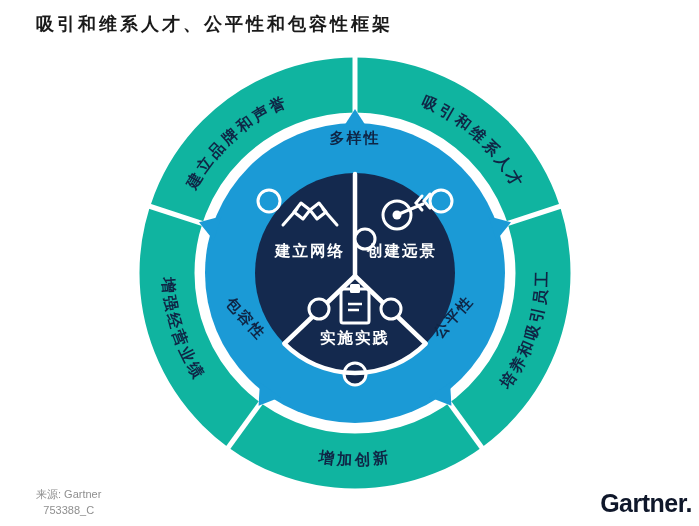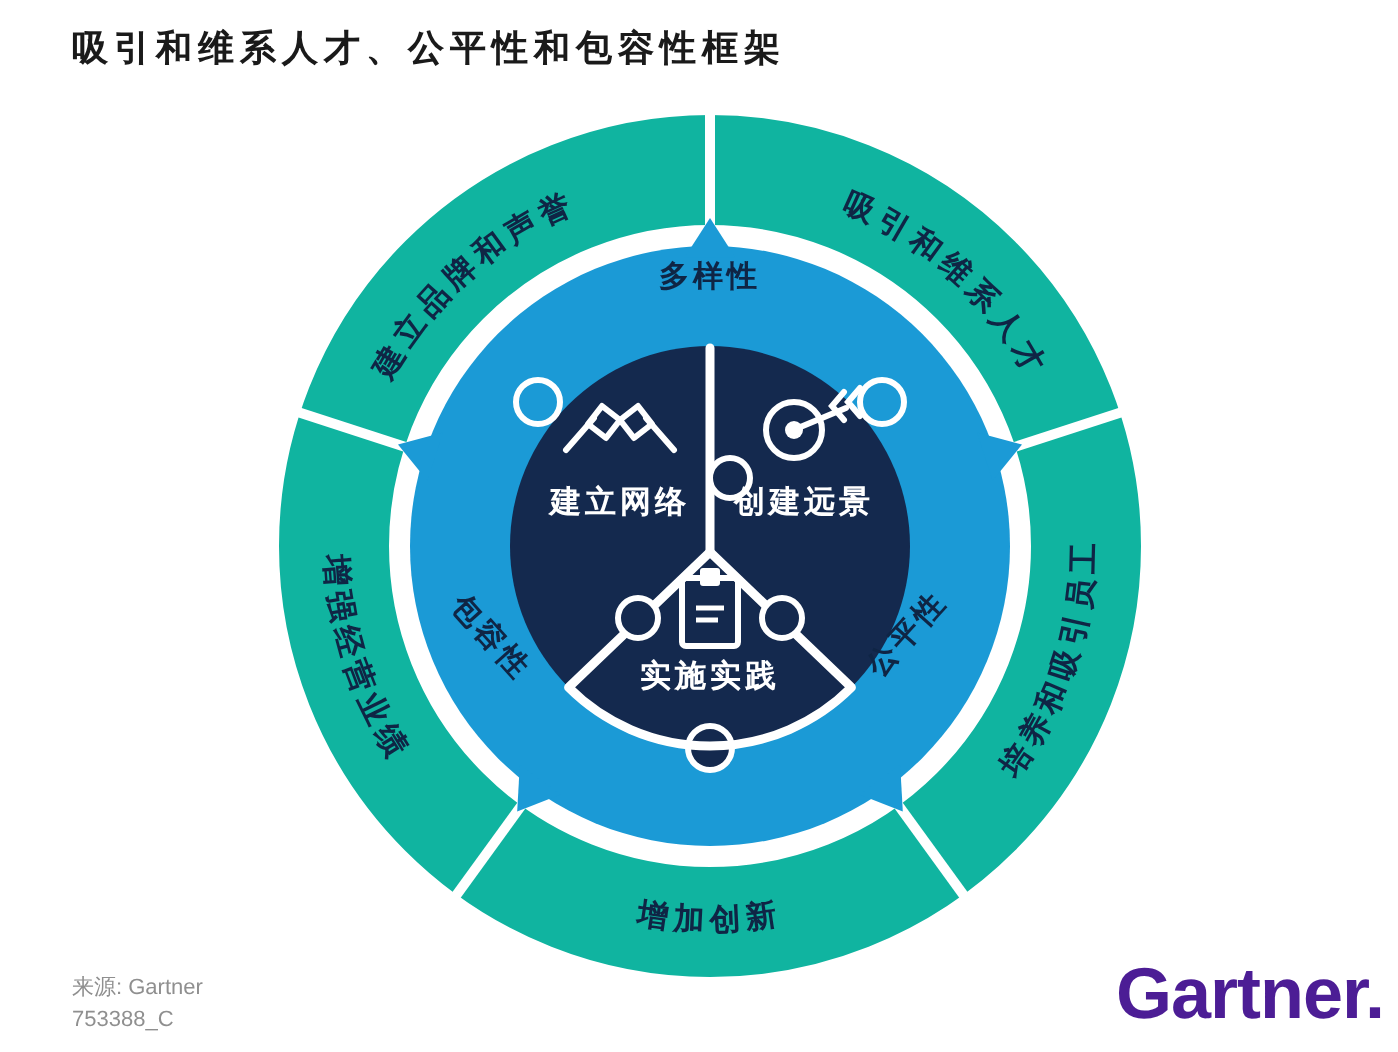--- a/index.html
+++ b/index.html
@@ -8,23 +8,23 @@
     font-family:"Liberation Sans", sans-serif;overflow:hidden;
   }
   .title{
     position:absolute;left:36px;top:12px;font-size:18px;font-weight:700;
     color:#1a1a1a;letter-spacing:3px;
   }
   .wheel{position:absolute;left:125px;top:43px;}
   .ring-label{font-size:15.5px;font-weight:700;fill:#0f2545;letter-spacing:3px;}
   .mid-label{font-size:15px;font-weight:700;fill:#0f2545;letter-spacing:2px;}
   .core-label{font-size:15.5px;font-weight:700;fill:#ffffff;letter-spacing:2px;}
-  .footer{position:absolute;left:36px;bottom:8px;color:#8f8f8f;font-size:11px;line-height:16px;}
+  .footer{position:absolute;left:36px;bottom:8px;color:#8f8f8f;font-size:11px;line-height:16px;text-align:center;}
   .logo{
-    position:absolute;right:7px;bottom:8px;color:#4c1d95;font-size:36px;
+    position:absolute;right:7px;bottom:8px;color:#0f172a;font-size:25px;
     font-weight:800;letter-spacing:-0.5px;
   }
 </style>
 </head>
 <body>
 
 <div class="title">吸引和维系人才、公平性和包容性框架</div>
 
 <svg class="wheel" width="460" height="460" viewBox="0 0 460 460">
 

